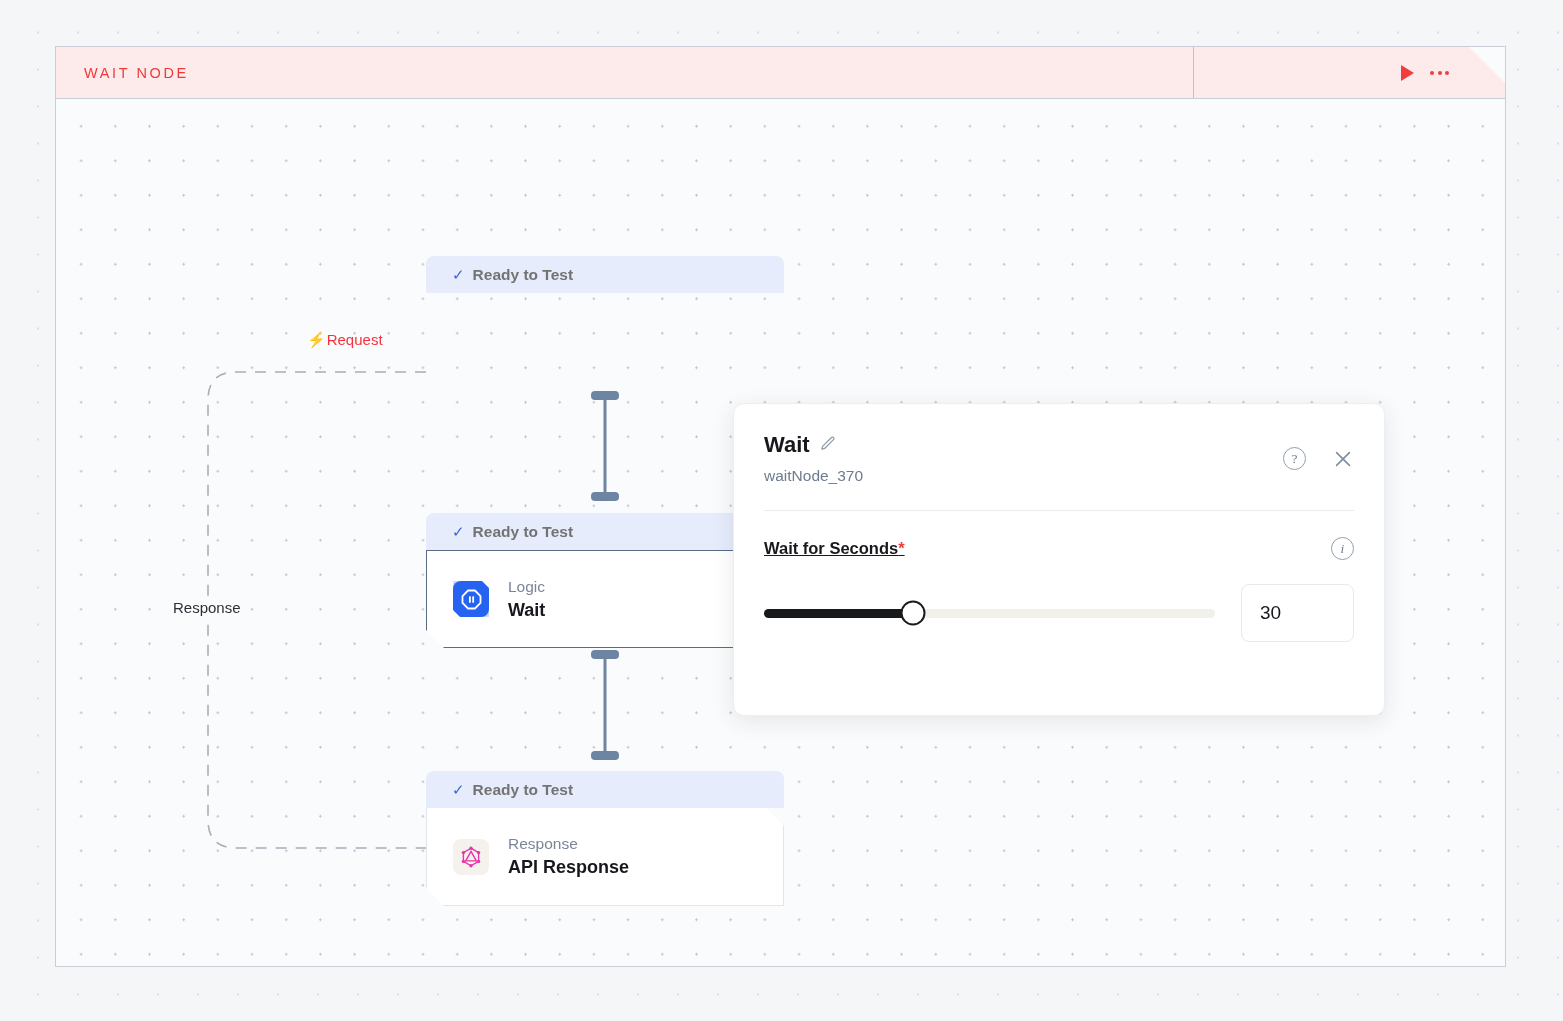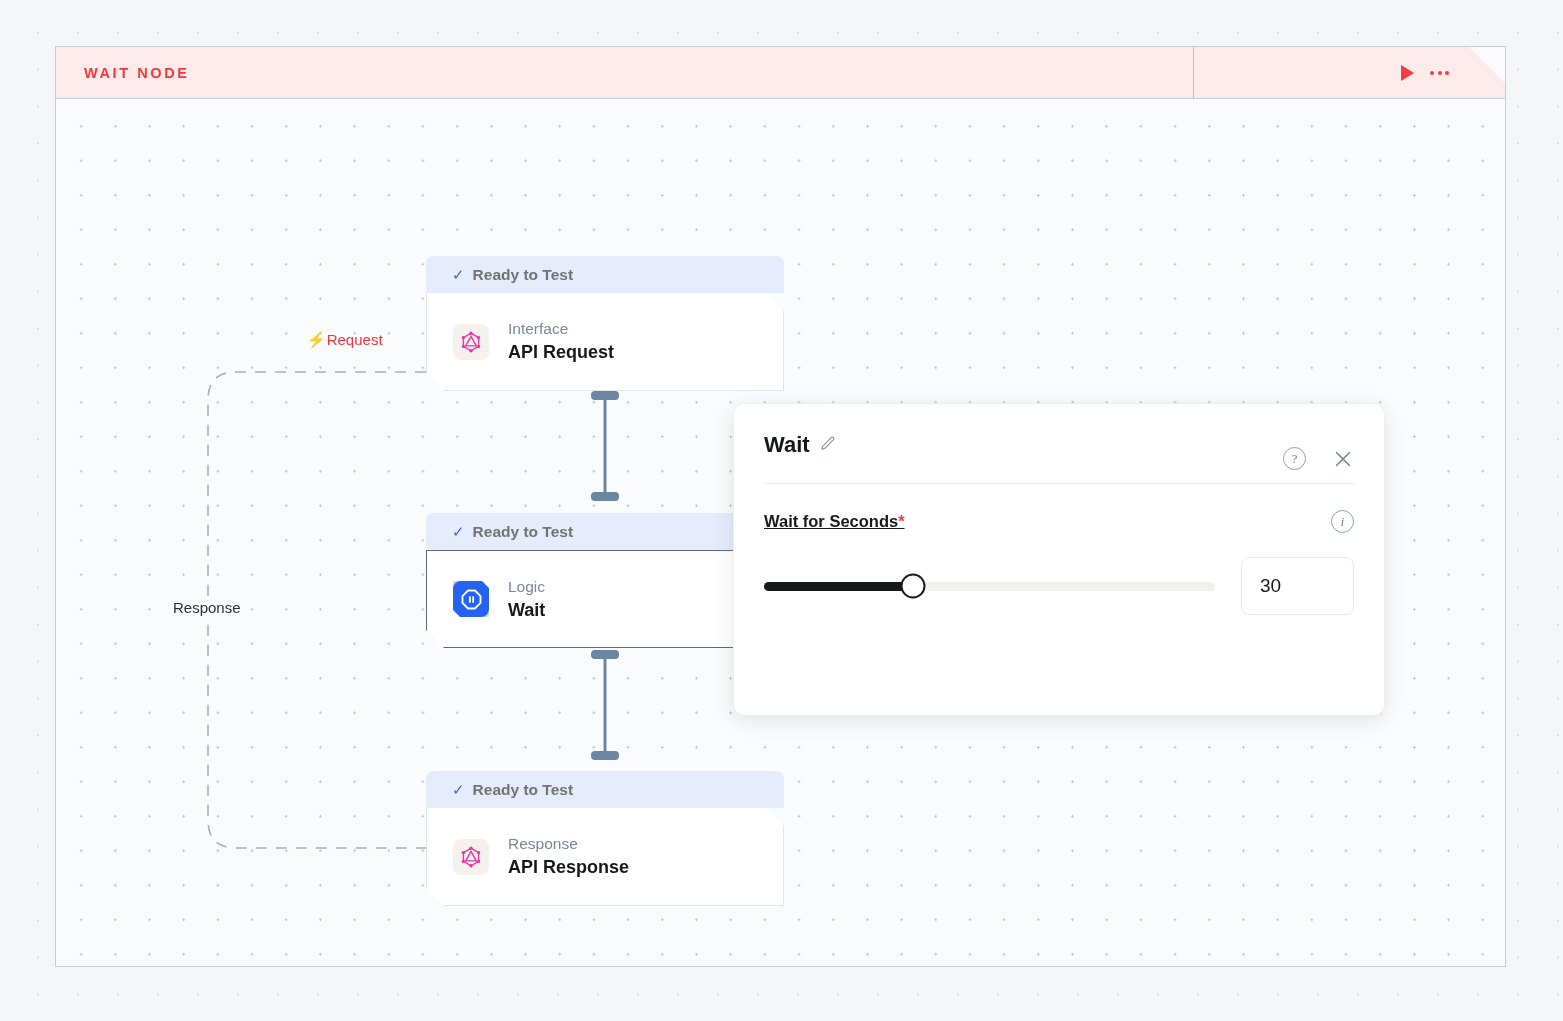--- a/index.html
+++ b/index.html
@@ -42,21 +42,21 @@
     border-bottom: 1px solid #c9ced6;
     display: flex;
     align-items: center;
     -webkit-clip-path: polygon(0 0, calc(100% - 36px) 0, 100% 36px, 100% 100%, 0 100%);
     clip-path: polygon(0 0, calc(100% - 36px) 0, 100% 36px, 100% 100%, 0 100%);
   }
 
   #header-title {
     color: #f03a3a;
     font-size: 14.5px;
-    font-weight: bold;
+    font-weight: normal;
     letter-spacing: 2.6px;
     margin-left: 28px;
     white-space: nowrap;
   }
 
   #header-divider {
     position: absolute;
     left: 1137px;
     top: 0;
     width: 1px;
@@ -381,42 +381,20 @@
       <span class="bolt">⚡</span>
       <span id="trigger-text">Request</span>
     </div>
 
     <div id="response-label">Response</div>
 
     <div class="node" style="left:370px; top:157px;">
       <div class="node-status">
         <span class="check">✓</span>
         <span class="status-text">Ready to Test</span>
-      </div>
-      <div class="node-card">
-        <div class="node-icon graphql">
-          <svg width="24" height="24" viewBox="0 0 24 24">
-            <g stroke="#e535ab" stroke-width="1.4" fill="none">
-              <path d="M12 3.2 L19.6 7.6 L19.6 16.4 L12 20.8 L4.4 16.4 L4.4 7.6 Z"></path>
-              <path d="M12 6.4 L17.3 15.9 L6.7 15.9 Z"></path>
-            </g>
-            <g fill="#e535ab">
-              <circle cx="12" cy="3.2" r="1.7"></circle>
-                <circle cx="19.6" cy="7.6" r="1.7"></circle>
-              <circle cx="19.6" cy="16.4" r="1.7"></circle>
-                <circle cx="12" cy="20.8" r="1.7"></circle>
-              <circle cx="4.4" cy="16.4" r="1.7"></circle>
-                <circle cx="4.4" cy="7.6" r="1.7"></circle>
-            </g>
-          </svg>
-        </div>
-        <div class="node-meta">
-          <div class="node-kind">Interface</div>
-          <div class="node-title">API Request</div>
-        </div>
       </div>
     </div>
 
     <div class="connector" style="left:370px; top:292px; width:358px; height:110px;">
       <div class="cap" style="top:0;"></div>
       <div class="bar" style="top:6px; height:98px;"></div>
       <div class="cap" style="top:101px;"></div>
     </div>
 
     <div class="node" style="left:370px; top:414px;">
@@ -481,20 +459,21 @@
 
   <div id="panel-head">
     <div id="panel-title-row">
       <span id="panel-title">Wait</span>
       <span style="cursor:pointer;">
         <svg width="17" height="17" viewBox="0 0 24 24" fill="none" stroke="#8d9aab" stroke-width="1.7" stroke-linecap="round" stroke-linejoin="round">
           <path d="M17.5 3.5 a2.1 2.1 0 0 1 3 3 L8 19 L4 20 L5 16 Z"></path>
         </svg>
       </span>
     </div>
+    <div id="panel-subtitle">waitNode_370</div>
 
     <div id="panel-head-icons">
       <div class="circle-icon">?</div>
       <span style="cursor:pointer;display:flex;">
         <svg width="22" height="22" viewBox="0 0 24 24" stroke="#7d8da2" stroke-width="1.7" stroke-linecap="round">
           <line x1="5" y1="5" x2="19" y2="19"></line>
             <line x1="19" y1="5" x2="5" y2="19"></line>
         </svg>
       </span>
     </div>

